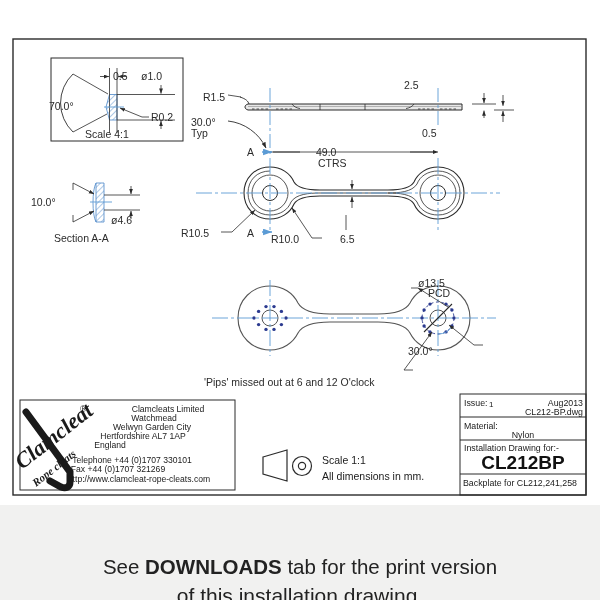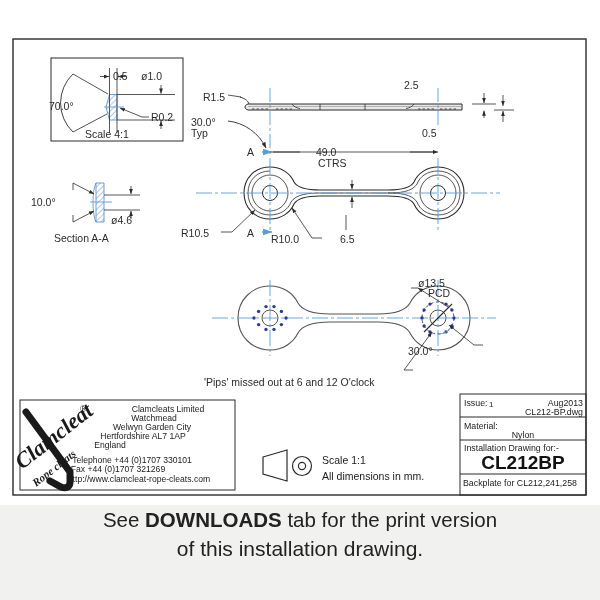--- a/index.html
+++ b/index.html
@@ -9,21 +9,21 @@
     font-family:"Liberation Sans", sans-serif;
     overflow:hidden;
     position:relative;
   }
   #stage{position:absolute;left:0;top:0;width:600px;height:600px;}
   svg.draw{position:absolute;left:0;top:0;width:600px;height:600px;display:block;}
   .cap{
     position:absolute;left:0;top:505px;width:600px;
     text-align:center;color:#222;
   }
-  .cap .l1{font-size:20.5px;line-height:29px;white-space:nowrap;}
+  .cap .l1{font-size:20.5px;line-height:29px;white-space:nowrap;margin-top:47px;}
   .cap .l2{font-size:21px;line-height:29px;white-space:nowrap;}
   .cap b{font-weight:bold;}
 </style>
 </head>
 <body>
 
 <div id="stage">
 
   <svg class="draw" viewBox="0 0 600 600">
     <defs>

